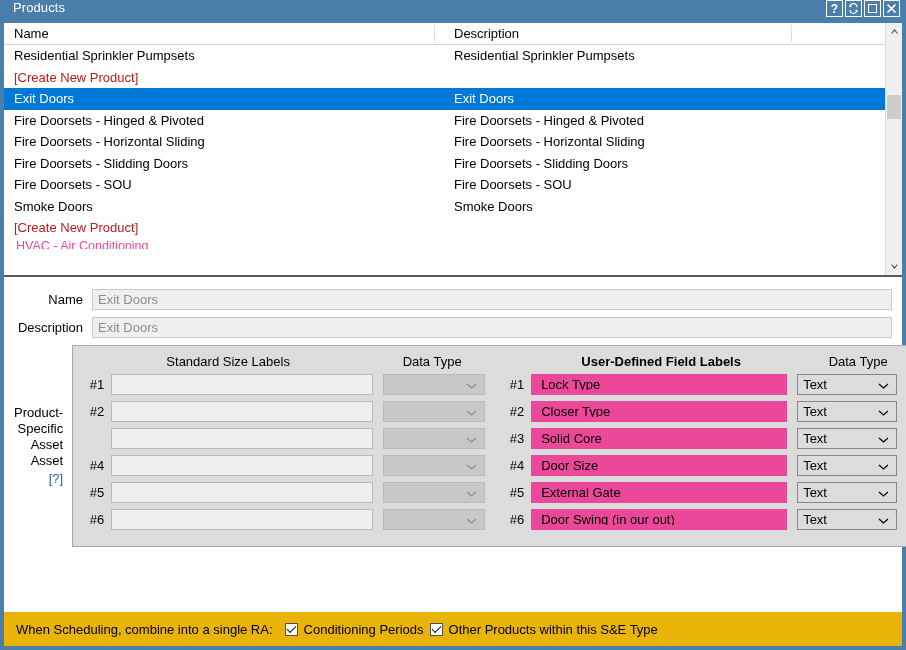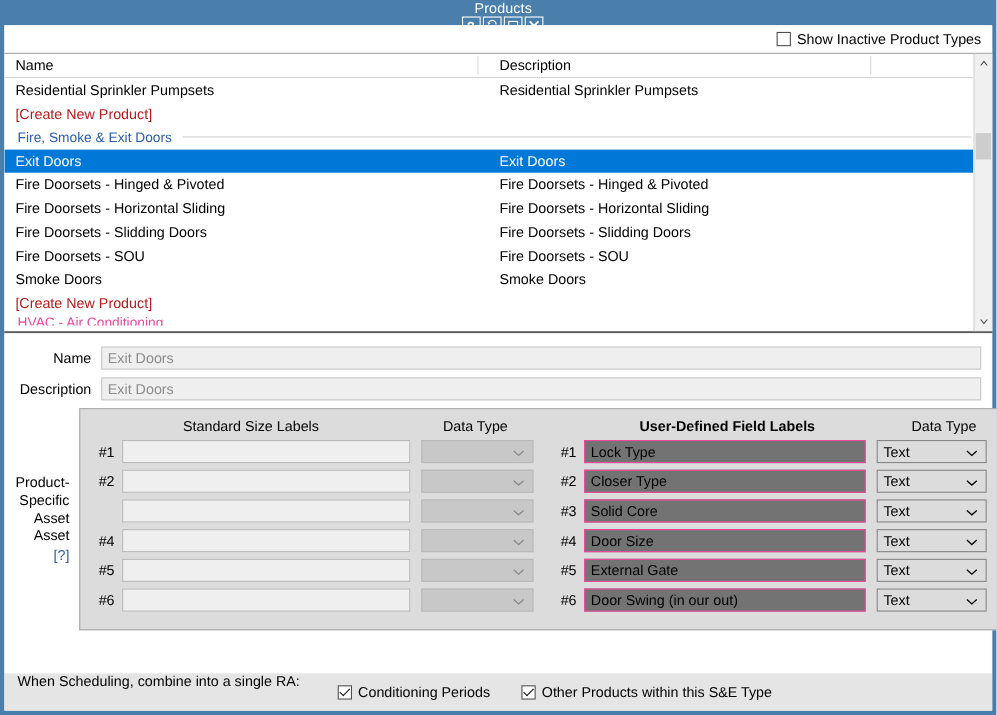--- a/index.html
+++ b/index.html
@@ -12,26 +12,25 @@
   }
   .window {
     position: relative;
     width: 906px; height: 650px;
     background: #4a7eab;
     padding: 0 4px 4px 4px;
   }
   
   .titlebar {
     height: 23px;
-    display: flex; align-items: center;
+    display: flex; align-items: flex-start;
     color: #ffffff;
     font-size: 13px;
     padding-left: 9px;
     position: relative;
-    flex-direction: column;
   }
   .titlebar .title { flex: 1; letter-spacing: .1px; }
   .tb-buttons { display: flex; gap: 2px; padding-right: 2px; }
   .tb-btn {
     width: 17px; height: 17px;
     border: 1px solid #ffffff;
     background: #4a7eab;
     color: #ffffff;
     font-size: 12px; line-height: 15px;
     text-align: center;
@@ -187,44 +186,44 @@
   .fp-in {
     height: 21px;
     border: 1px solid #b9b9b9;
     background: #efefef;
     font-size: 13px;
     font-family: "Liberation Sans", sans-serif;
     padding: 0 5px;
     color: #333;
   }
   .fp-in.std { width: 262px; }
-  .fp-in.udf { width: 256px; background: #737373; border: 1px solid #ec4899; color: #000; }
+  .fp-in.udf { width: 256px; background: #ec4899; border: 5px solid #ec4899; color: #000; }
   .fp-sel {
     height: 21px;
     border: 1px solid #b9b9b9;
     background: #c8c8c8;
     font-size: 13px;
     display: flex; align-items: center;
     padding: 0 5px;
     color: #8a8a8a;
     position: relative;
     margin-left: 10px;
   }
   .fp-sel.disabled { width: 102px; }
   .fp-sel.active { width: 100px; background: #dcdcdc; border: 1px solid #868686; color: #000; }
   .fp-sel .caret { position: absolute; right: 7px; top: 50%; transform: translateY(-50%); }
   .spacer-mid { width: 18px; }
   
   .bottombar {
     height: 34px;
-    display: flex; 
+    display: flex; align-items: center;
     padding-left: 12px;
     font-size: 13px; color: #000;
-    gap: 28px;
-    background: #e5e5e5;
+    gap: 6px;
+    background: #eab308;
   }
   .bottombar .lead { margin-right: 6px; }
 </style>
 </head>
 <body>
 
 <div class="window">
 
   <div class="titlebar">
     <div class="title">Products</div>
@@ -246,48 +245,38 @@
       <div class="tb-btn">
         <svg width="11" height="11" viewBox="0 0 11 11">
           <path d="M1.5 1.5 L9.5 9.5 M9.5 1.5 L1.5 9.5" stroke="#fff" stroke-width="1.7"></path>
         </svg>
       </div>
     </div>
   </div>
 
   <div class="client">
 
-    <div class="topstrip">
-      <label class="chk-wrap">
-        <span class="chkbox"></span>
-        <span>Show Inactive Product Types</span>
-      </label>
-    </div>
 
     <div class="grid-area">
       <div class="grid-main">
         <div class="grid-head">
           <div class="gh-cell c1">Name</div>
           <div class="gh-sep" style="left:430px;"></div>
           <div class="gh-cell c2">Description</div>
           <div class="gh-sep" style="left:787px;"></div>
           <div class="gh-cell c3"></div>
         </div>
         <div class="rows" id="rows-container">
             <div class="row">
               <div class="c1">Residential Sprinkler Pumpsets</div>
               <div class="c2">Residential Sprinkler Pumpsets</div>
             </div>
             <div class="row dim">
               <div class="c1">[Create New Product]</div>
               <div class="c2"></div>
-            </div>
-            <div class="grouprow">
-              <span>Fire, Smoke &amp; Exit Doors</span>
-              <span class="gline"></span>
             </div>
             <div class="row selected">
               <div class="c1">Exit Doors</div>
               <div class="c2">Exit Doors</div>
             </div>
             <div class="row">
               <div class="c1">Fire Doorsets - Hinged &amp; Pivoted</div>
               <div class="c2">Fire Doorsets - Hinged &amp; Pivoted</div>
             </div>
             <div class="row">

